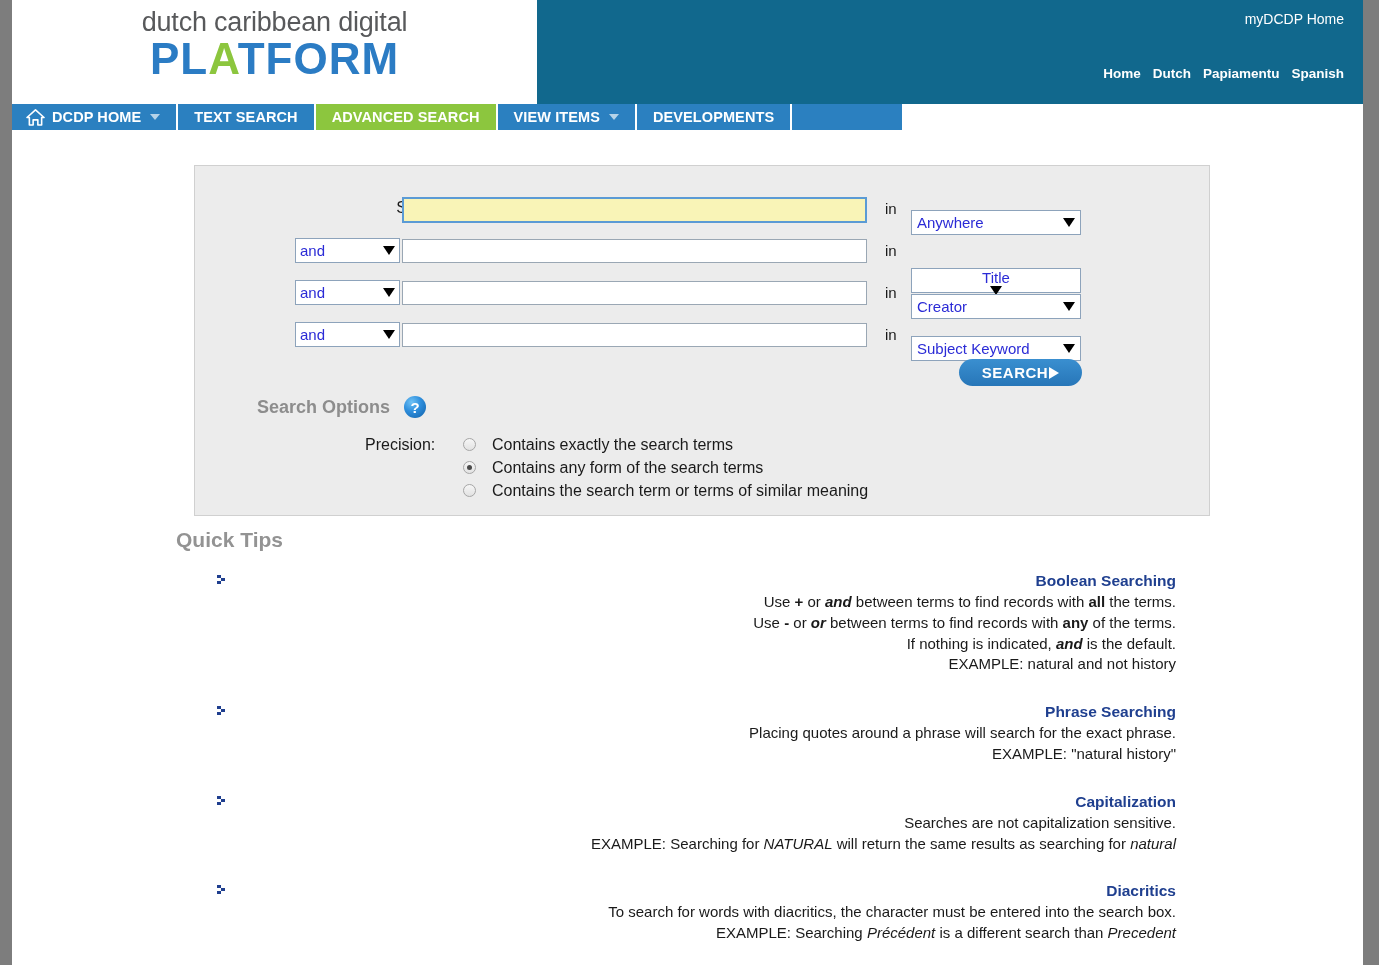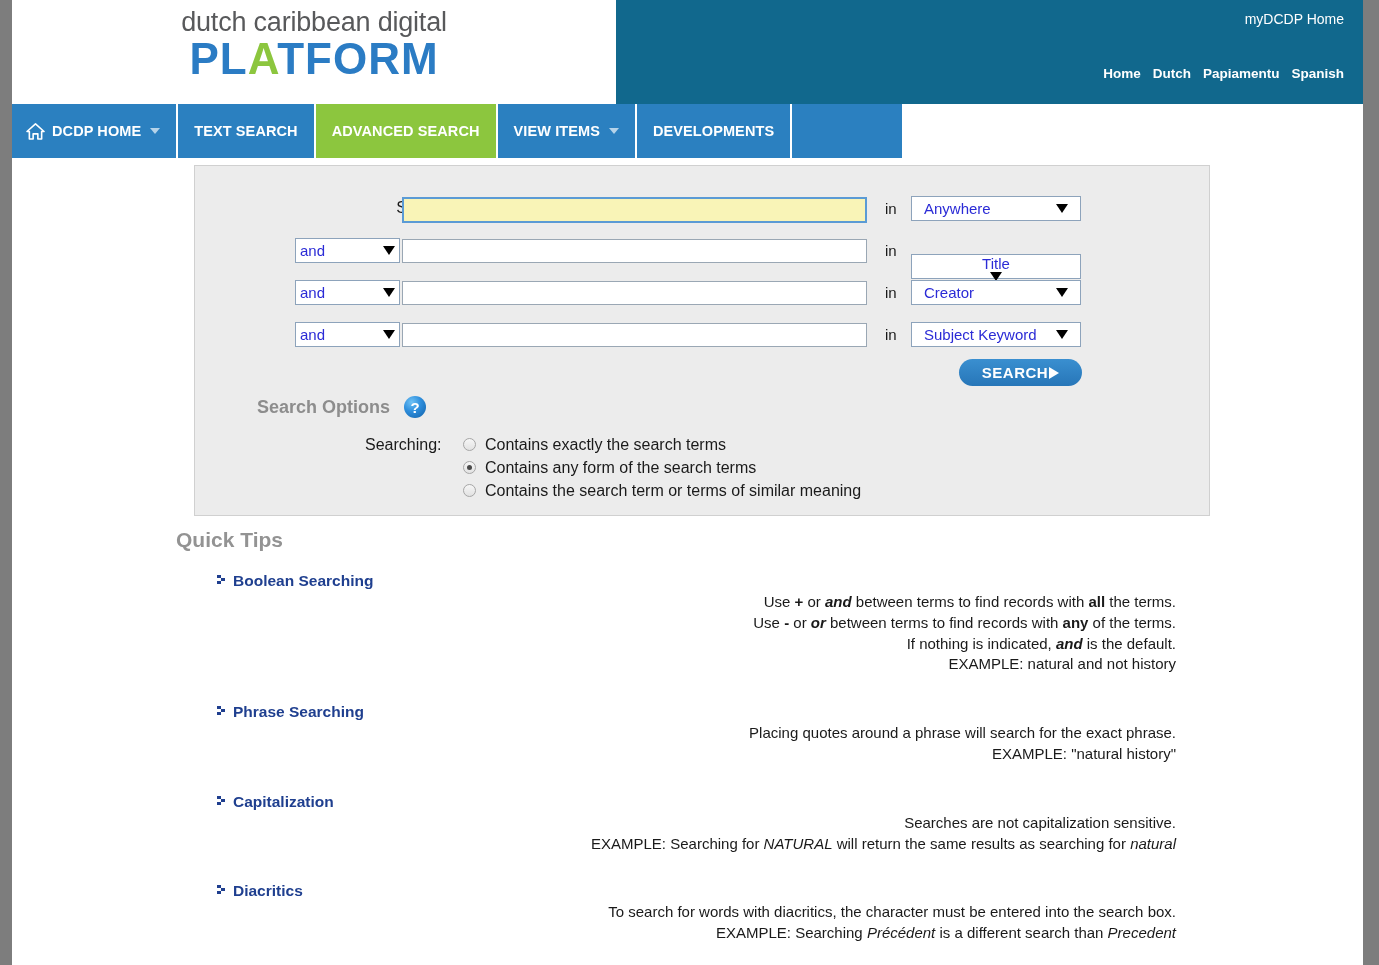--- a/index.html
+++ b/index.html
@@ -20,21 +20,21 @@
 
   
   .header {
     position: relative;
     height: 104px;
     background: #11688d;
   }
   .logo-box {
     position: absolute;
     left: 0; top: 0;
-    width: 604px; height: 104px;
+    width: 525px; height: 104px;
     background: #ffffff;
     display: flex;
     flex-direction: column;
     align-items: center;
     justify-content: flex-start;
     padding-top: 8px;
   }
   .logo-line1 {
     font-size: 27px;
     color: #58595b;
@@ -68,21 +68,21 @@
   }
   .lang-nav a {
     color: #ffffff;
     font-size: 13.5px;
     font-weight: 700;
     text-decoration: none;
   }
 
   
   .mainnav {
-    height: 54px;
+    height: 26px;
     background: #2b80c0;
     display: flex;
     align-items: stretch;
     width: 890px;
   }
   .navitem {
     display: flex;
     align-items: center;
     gap: 7px;
     padding: 0 16px;
@@ -181,25 +181,26 @@
 
   .fieldsel {
     position: absolute;
     left: 716px;
     width: 170px;
     height: 25px;
     border: 1px solid #8da3bb;
     background: #ffffff;
     color: #2b2bd6;
     font-size: 15px;
-    padding: 0 12px;
+    padding: 0 5px;
     display: flex;
     align-items: center;
     justify-content: space-between;
     cursor: pointer;
+    margin-top: 14px;
   }
   .fieldsel.r1 { top: 30px; }
   .fieldsel.r2 { top: 88px; flex-direction: column; }
   .fieldsel.r3 { top: 114px; }
   .fieldsel.r4 { top: 156px; }
 
   .searchbtn {
     position: absolute;
     left: 764px; top: 193px;
     width: 123px; height: 27px;
@@ -253,21 +254,21 @@
     font-size: 16px;
     color: #1a1a1a;
   }
   .radios {
     position: absolute;
     left: 268px; top: 267px;
   }
   .radio-row {
     display: flex;
     align-items: center;
-    gap: 9px;
+    gap: 16px;
     height: 23px;
     cursor: pointer;
   }
   .rb {
     width: 13px; height: 13px;
     border-radius: 50%;
     border: 1px solid #a6a6a6;
     background: linear-gradient(#f6f6f6, #e2e2e2);
     position: relative;
     flex: none;
@@ -299,20 +300,21 @@
   }
   .tip { margin-left: 41px; margin-bottom: 28px; }
   .tip-h {
     font-size: 15.5px;
     font-weight: 700;
     color: #1f3f8f;
     display: flex;
     align-items: center;
     gap: 7px;
     margin-bottom: 2px;
+    justify-content: space-between;
   }
   .bullet { display: block; width: 9px; height: 12px; flex: none; }
   .tip-line {
     margin-left: 27px;
     font-size: 15px;
     color: #1a1a1a;
     line-height: 20.8px;
     text-align: right;
   }
   .tip-line b { font-weight: 700; }
@@ -409,21 +411,21 @@
     <button class="searchbtn">
       <span>SEARCH</span>
       <span class="btn-tri"></span>
     </button>
 
     <div class="opts-title">
       <span>Search Options</span>
       <span class="help-ico">?</span>
     </div>
 
-    <div class="prec-lbl">Searching:</div>
+    <div class="prec-lbl">Precision:</div>
 
     <div class="radios">
       <div class="radio-row">
         <span class="rb"></span>
         <span>Contains exactly the search terms</span>
       </div>
       <div class="radio-row">
         <span class="rb on"></span>
         <span>Contains any form of the search terms</span>
       </div>

